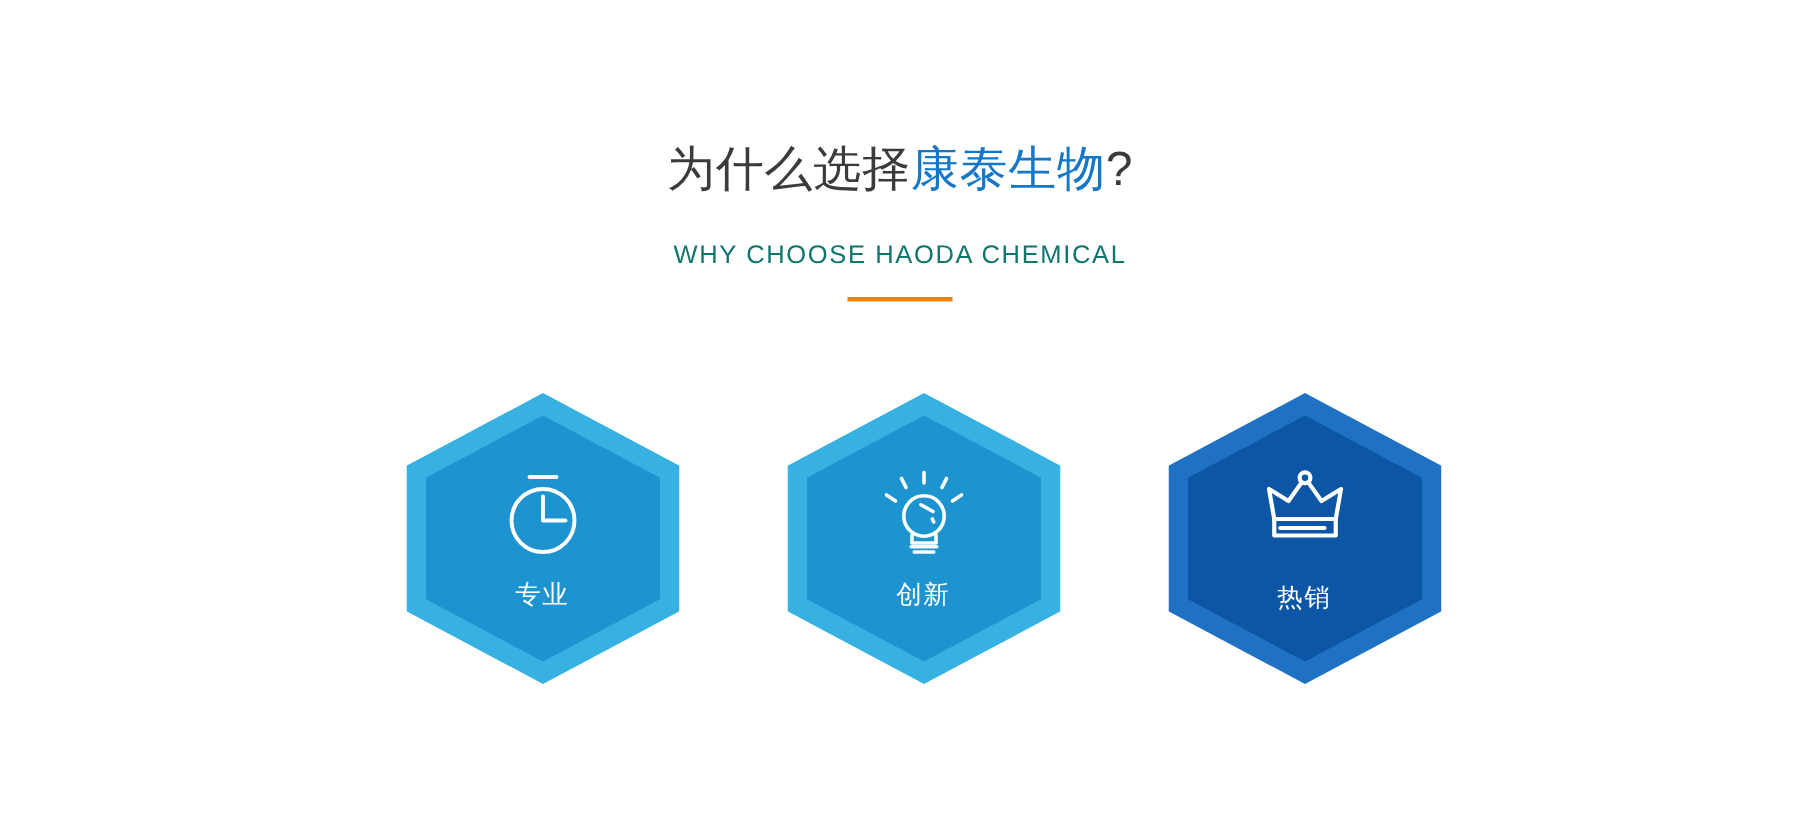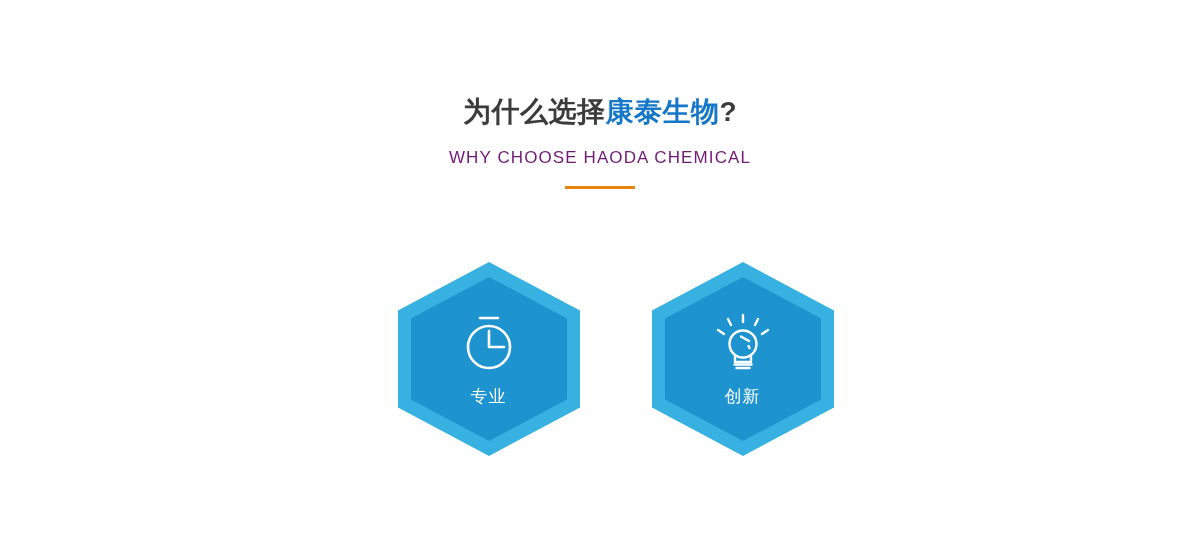--- a/index.html
+++ b/index.html
@@ -26,35 +26,35 @@
   
   .heading-block {
     position: absolute;
     top: 86px;
     left: 0;
     width: 1200px;
     text-align: center;
   }
 
   .main-title {
-    font-size: 28px;
-    font-weight: bold;
+    font-size: 32px;
+    font-weight: normal;
     line-height: 52px;
     color: #3b3b3b;
     letter-spacing: 0.5px;
     white-space: nowrap;
   }
   .main-title .accent { color: #1577c8; }
   .main-title .qmark  { color: #3b3b3b; }
 
   .sub-title {
-    margin-top: 9px;
+    margin-top: 21px;
     font-size: 17px;
     line-height: 22px;
-    color: #701a75;
+    color: #0f766e;
     letter-spacing: 1.1px;
     white-space: nowrap;
   }
 
   .divider {
     margin: 17px auto 0 auto;
     width: 70px;
     height: 3px;
     background: #e8820c;
   }
@@ -196,16 +196,39 @@
             <line x1="25.5" y1="57" x2="38.5" y2="57"></line>
 
             <line x1="30" y1="25.5" x2="38" y2="30"></line>
             <line x1="37.5" y1="35" x2="38.5" y2="37"></line>
           </svg>
         </span>
         <span class="hex-label">创新</span>
       </div>
     </div>
 
+    <div class="hex-card card-crown">
+      <div class="hex-outer">
+        <svg class="hex-shape" viewBox="0 0 182 194" preserveAspectRatio="none" aria-hidden="true">
+          <polygon points="91,0 182,48.5 182,145.5 91,194 0,145.5 0,48.5" fill="#1f72c3"></polygon>
+        </svg>
+      </div>
+      <div class="hex-inner">
+        <svg class="hex-shape" viewBox="0 0 182 194" preserveAspectRatio="none" aria-hidden="true">
+          <polygon points="91,15 169,56.5 169,137.5 91,179 13,137.5 13,56.5" fill="#0d56a6"></polygon>
+        </svg>
+      </div>
+      <div class="hex-content">
+        <span class="hex-icon">
+          <svg viewBox="0 0 62 62" fill="none" stroke="#ffffff" stroke-width="2.8" stroke-linecap="round" stroke-linejoin="round" aria-hidden="true">
+            <circle cx="31" cy="9.5" r="3.6"></circle>
+            <path d="M28.8 12.6 L20 25 L7 17 L10.5 37 L51.5 37 L55 17 L42 25 L33.2 12.6"></path>
+            <path d="M10.5 37 L10.5 48 L51.5 48 L51.5 37"></path>
+            <line x1="14.5" y1="43" x2="44" y2="43"></line>
+          </svg>
+        </span>
+        <span class="hex-label">热销</span>
+      </div>
+    </div>
 
 
   </div>
 </div>
 
 </body></html>

